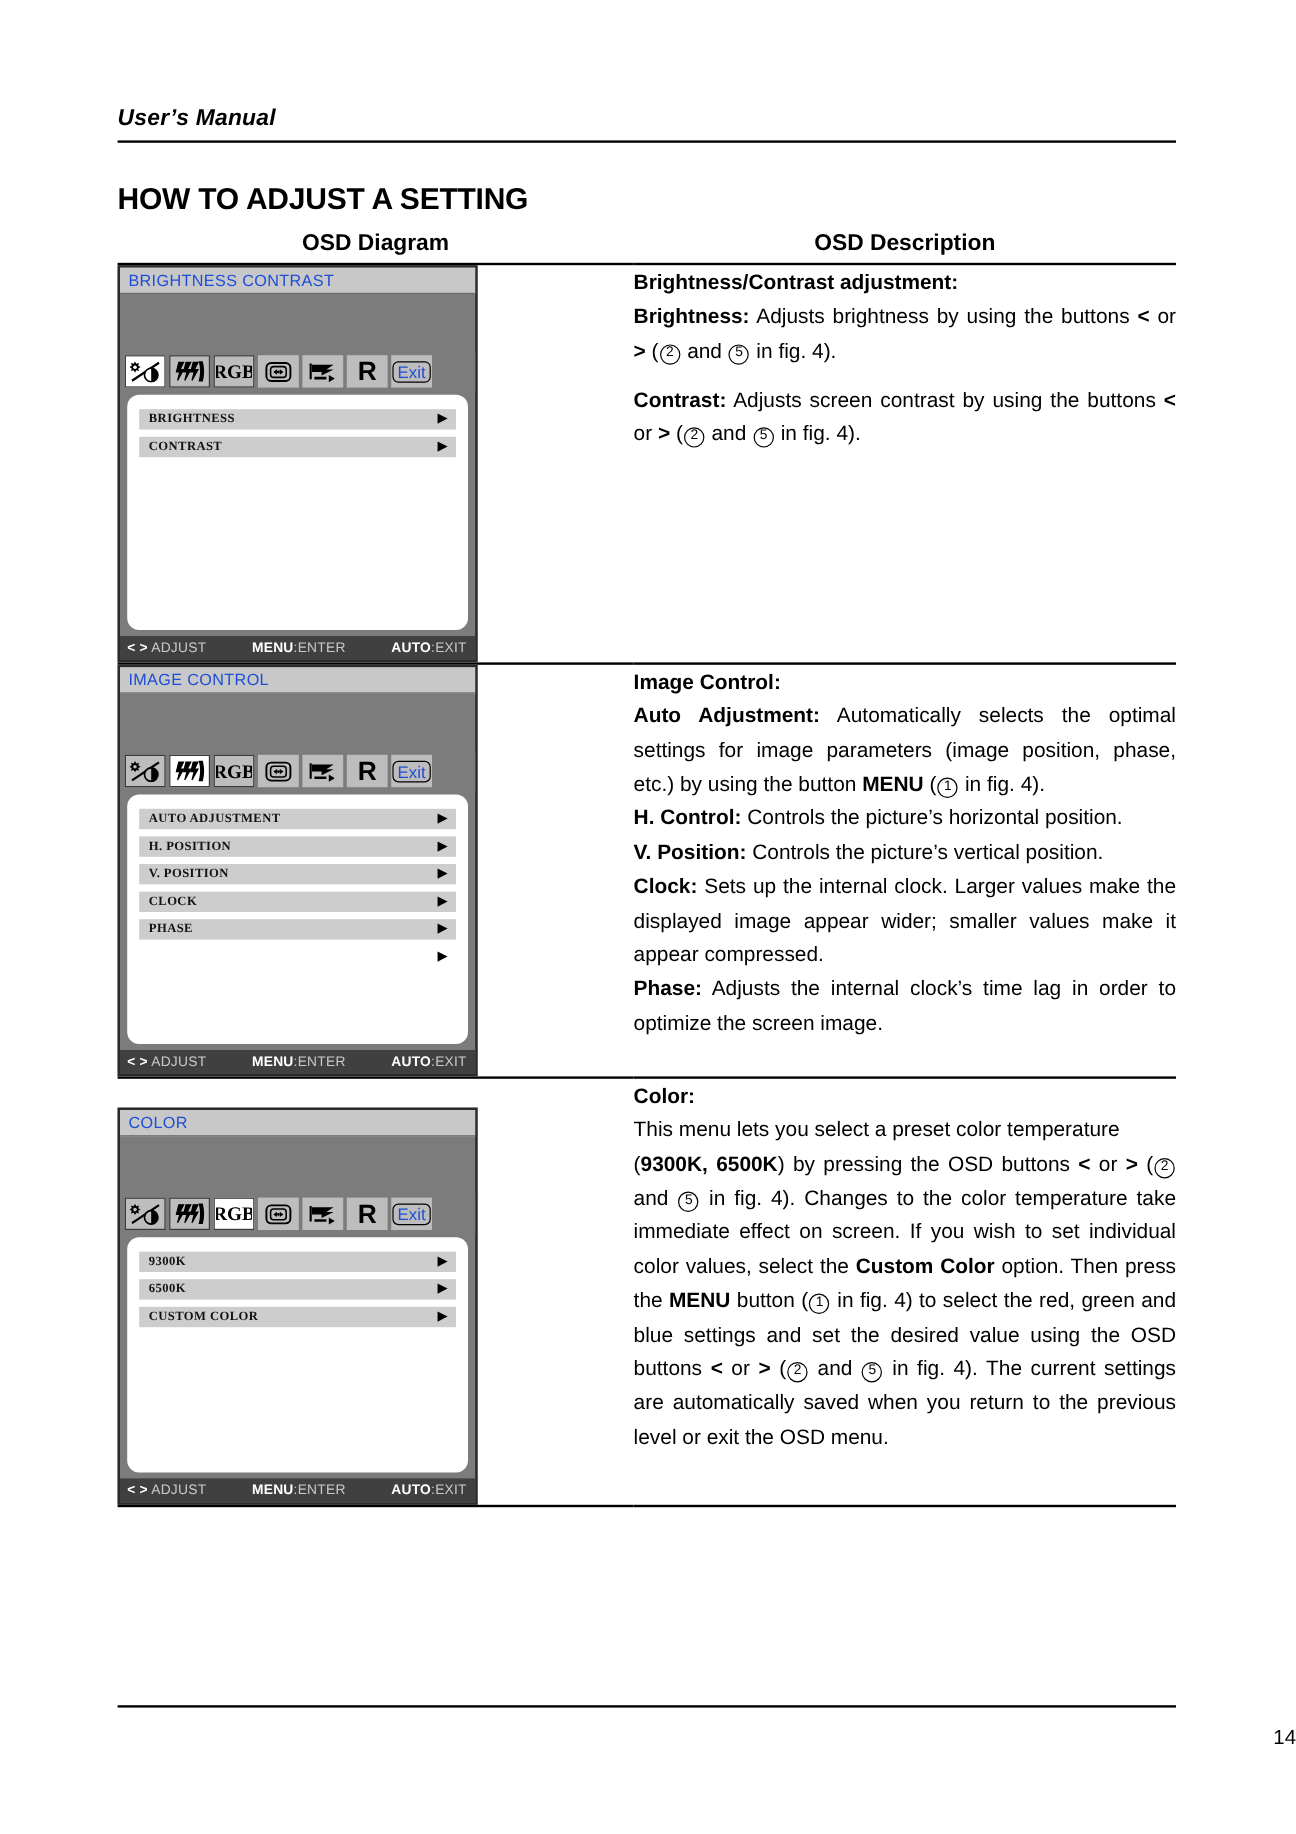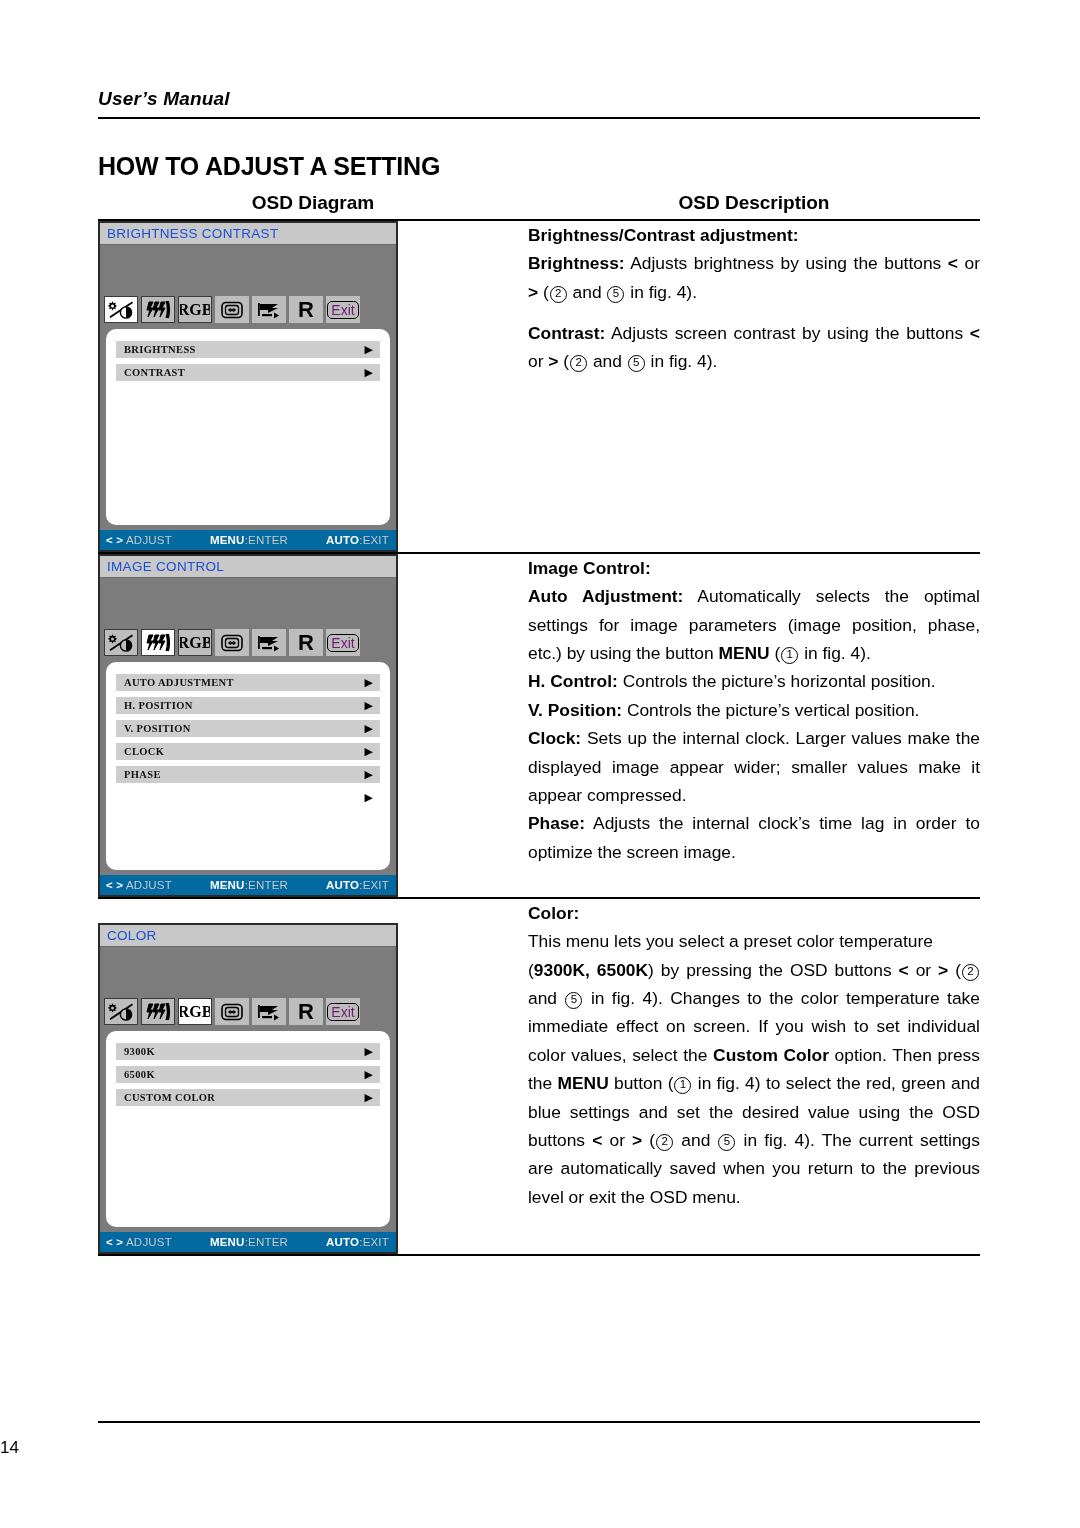--- a/index.html
+++ b/index.html
@@ -146,21 +146,21 @@
   .osd-ico svg { display: block; }
   .osd-ico .rglyph {
     font-size: 22px;
     font-weight: bold;
     line-height: 1;
     color: #000;
   }
   .osd-ico .exitglyph {
     font-size: 14px;
     line-height: 1;
-    color: #701a75;
+    color: #1d4ed8;
     border: 1.6px solid #000;
     border-radius: 5px;
     padding: 1px 3px;
   }
 
   .osd-screen {
     background: #ffffff;
     border-radius: 10px;
     margin: 2px 6px 5px 6px;
     padding: 12px 10px 10px 10px;
@@ -188,21 +188,21 @@
   .osd-row .arr {
     font-size: 11px;
     color: #000;
     line-height: 1;
     flex: 0 0 auto;
   }
 
   .osd-footer {
     display: flex;
     align-items: center;
-    background: #0369a1;
+    background: #404040;
     height: 20px;
     padding: 0 7px 0 6px;
     box-sizing: border-box;
     font-size: 11.5px;
     letter-spacing: 0.2px;
   }
   .osd-footer .seg-left   { flex: 0 0 auto; }
   .osd-footer .seg-mid    { flex: 1 1 auto; text-align: center; }
   .osd-footer .seg-right  { flex: 0 0 auto; }
   .osd-footer .w { color: #ffffff; font-weight: bold; }
@@ -214,21 +214,21 @@
     left: 98px;
     top: 1421px;
     width: 882px;
     border-top: 2.4px solid #000;
   }
   .page-number {
     position: absolute;
     left: 0;
     top: 1438px;
     width: 1080px;
-    text-align: left;
+    text-align: right;
     font-size: 17px;
   }
 </style>
 </head>
 <body>
 
 <div class="page">
 
   <div class="running-head">
     <div class="rh-text">User’s Manual</div>

